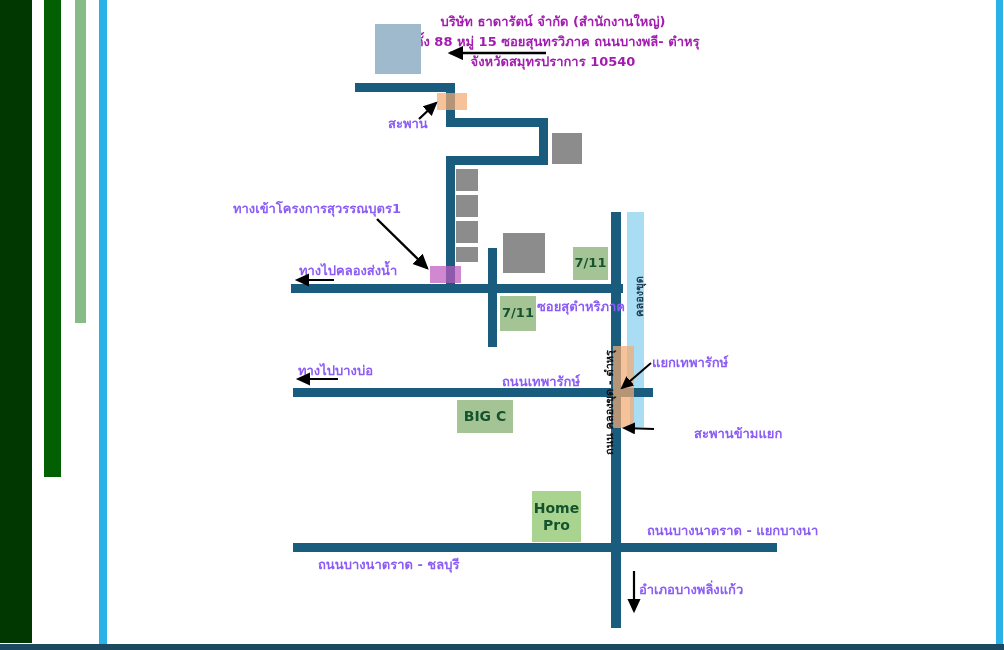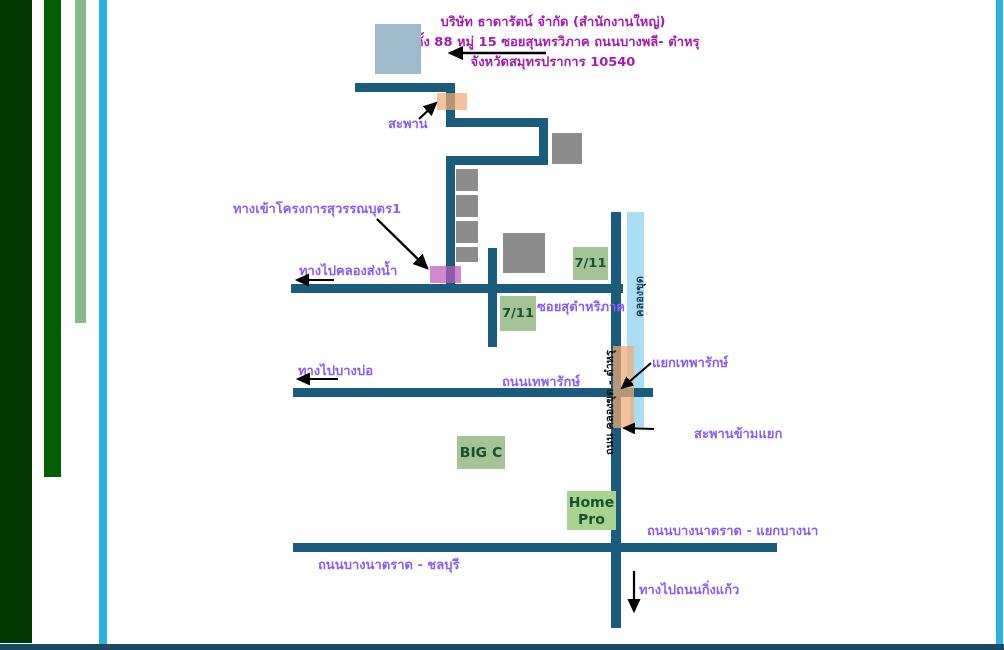--- a/index.html
+++ b/index.html
@@ -76,38 +76,38 @@
   <div class="bldg-blue" style="left:375px;top:24px;width:46px;height:50px;"></div>
   <div class="bldg-gray" style="left:552px;top:133px;width:30px;height:31px;"></div>
   <div class="bldg-gray" style="left:456px;top:169px;width:22px;height:22px;"></div>
   <div class="bldg-gray" style="left:456px;top:195px;width:22px;height:22px;"></div>
   <div class="bldg-gray" style="left:456px;top:221px;width:22px;height:22px;"></div>
   <div class="bldg-gray" style="left:456px;top:247px;width:22px;height:15px;"></div>
   <div class="bldg-gray" style="left:503px;top:233px;width:42px;height:40px;"></div>
 
   <div class="poi" style="left:573px;top:247px;width:35px;height:33px;">7/11</div>
   <div class="poi" style="left:500px;top:296px;width:36px;height:35px;">7/11</div>
-  <div class="poi" style="left:457px;top:400px;width:48px;height:33px;font-size:14px;margin-top:36px;">BIG C</div>
-  <div class="poi poi-homepro" style="left:567px;top:491px;width:49px;height:39px;">Home Pro</div>
+  <div class="poi" style="left:457px;top:400px;width:56px;height:33px;font-size:14px;">BIG C</div>
+  <div class="poi poi-homepro" style="left:532px;top:491px;width:49px;height:51px;">Home Pro</div>
 
   <div class="overlay-orange" style="left:437px;top:93px;width:30px;height:17px;"></div>
   <div class="overlay-orange" style="left:613px;top:346px;width:21px;height:82px;"></div>
   <div class="overlay-purple" style="left:430px;top:266px;width:31px;height:17px;"></div>
 
   <div class="lbl" style="left:388px;top:113px;">สะพาน</div>
   <div class="lbl" style="left:233px;top:198px;">ทางเข้าโครงการสุวรรณบุตร1</div>
   <div class="lbl" style="left:299px;top:260px;">ทางไปคลองส่งน้ำ</div>
   <div class="lbl" style="left:537px;top:296px;">ซอยสุตำหริภาค</div>
   <div class="lbl" style="left:298px;top:360px;">ทางไปบางบ่อ</div>
   <div class="lbl" style="left:502px;top:371px;">ถนนเทพารักษ์</div>
   <div class="lbl" style="left:652px;top:352px;">แยกเทพารักษ์</div>
   <div class="lbl" style="left:657px;top:423px;margin-left:37px;">สะพานข้ามแยก</div>
   <div class="lbl" style="left:647px;top:520px;">ถนนบางนาตราด - แยกบางนา</div>
   <div class="lbl" style="left:318px;top:554px;">ถนนบางนาตราด - ชลบุรี</div>
-  <div class="lbl" style="left:639px;top:579px;">ทางไปถนนกิ่งแก้ว</div>
+  <div class="lbl" style="left:639px;top:579px;">อำเภอบางพลิ่งแก้ว</div>
 
   <div class="vlbl vlbl-road" style="left:537px;top:395px;width:140px;height:15px;">ถนน คลองขุด - ตำหรุ</div>
   <div class="vlbl" style="left:591px;top:290px;width:90px;height:13px;">คลองขุด</div>
 
   <svg class="arrows" width="1004" height="650" viewBox="0 0 1004 650">
     <defs>
       <marker id="ah" markerWidth="8" markerHeight="8" refX="5.5" refY="3" orient="auto">
         <path d="M0,0 L6.5,3 L0,6 z" fill="#000"></path>
       </marker>
     </defs>

